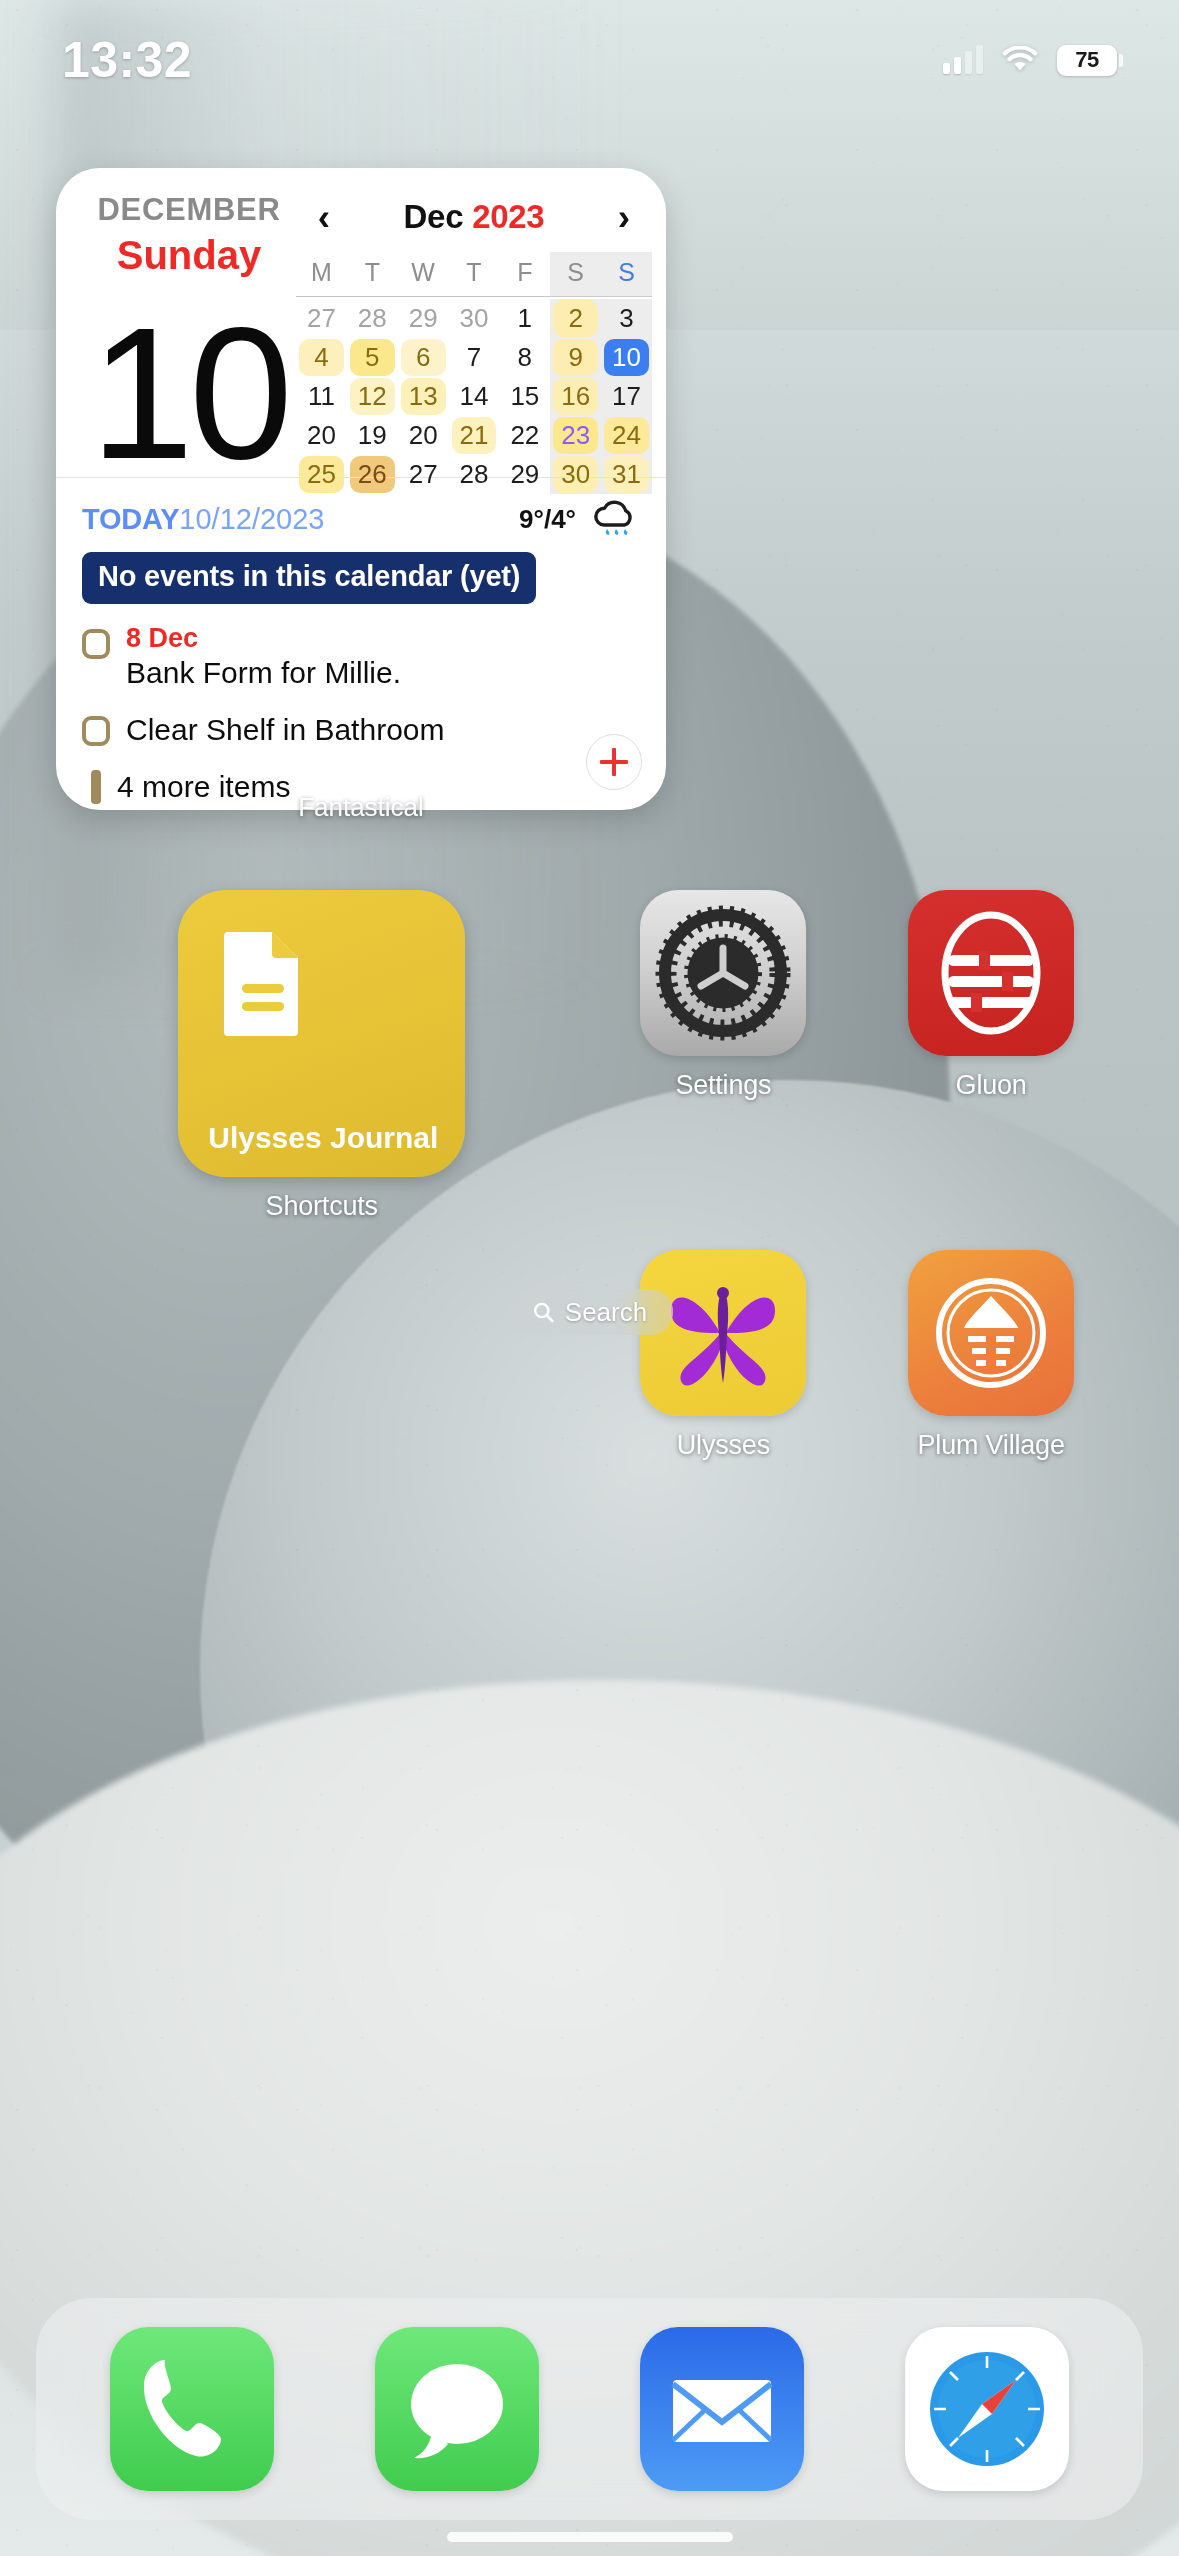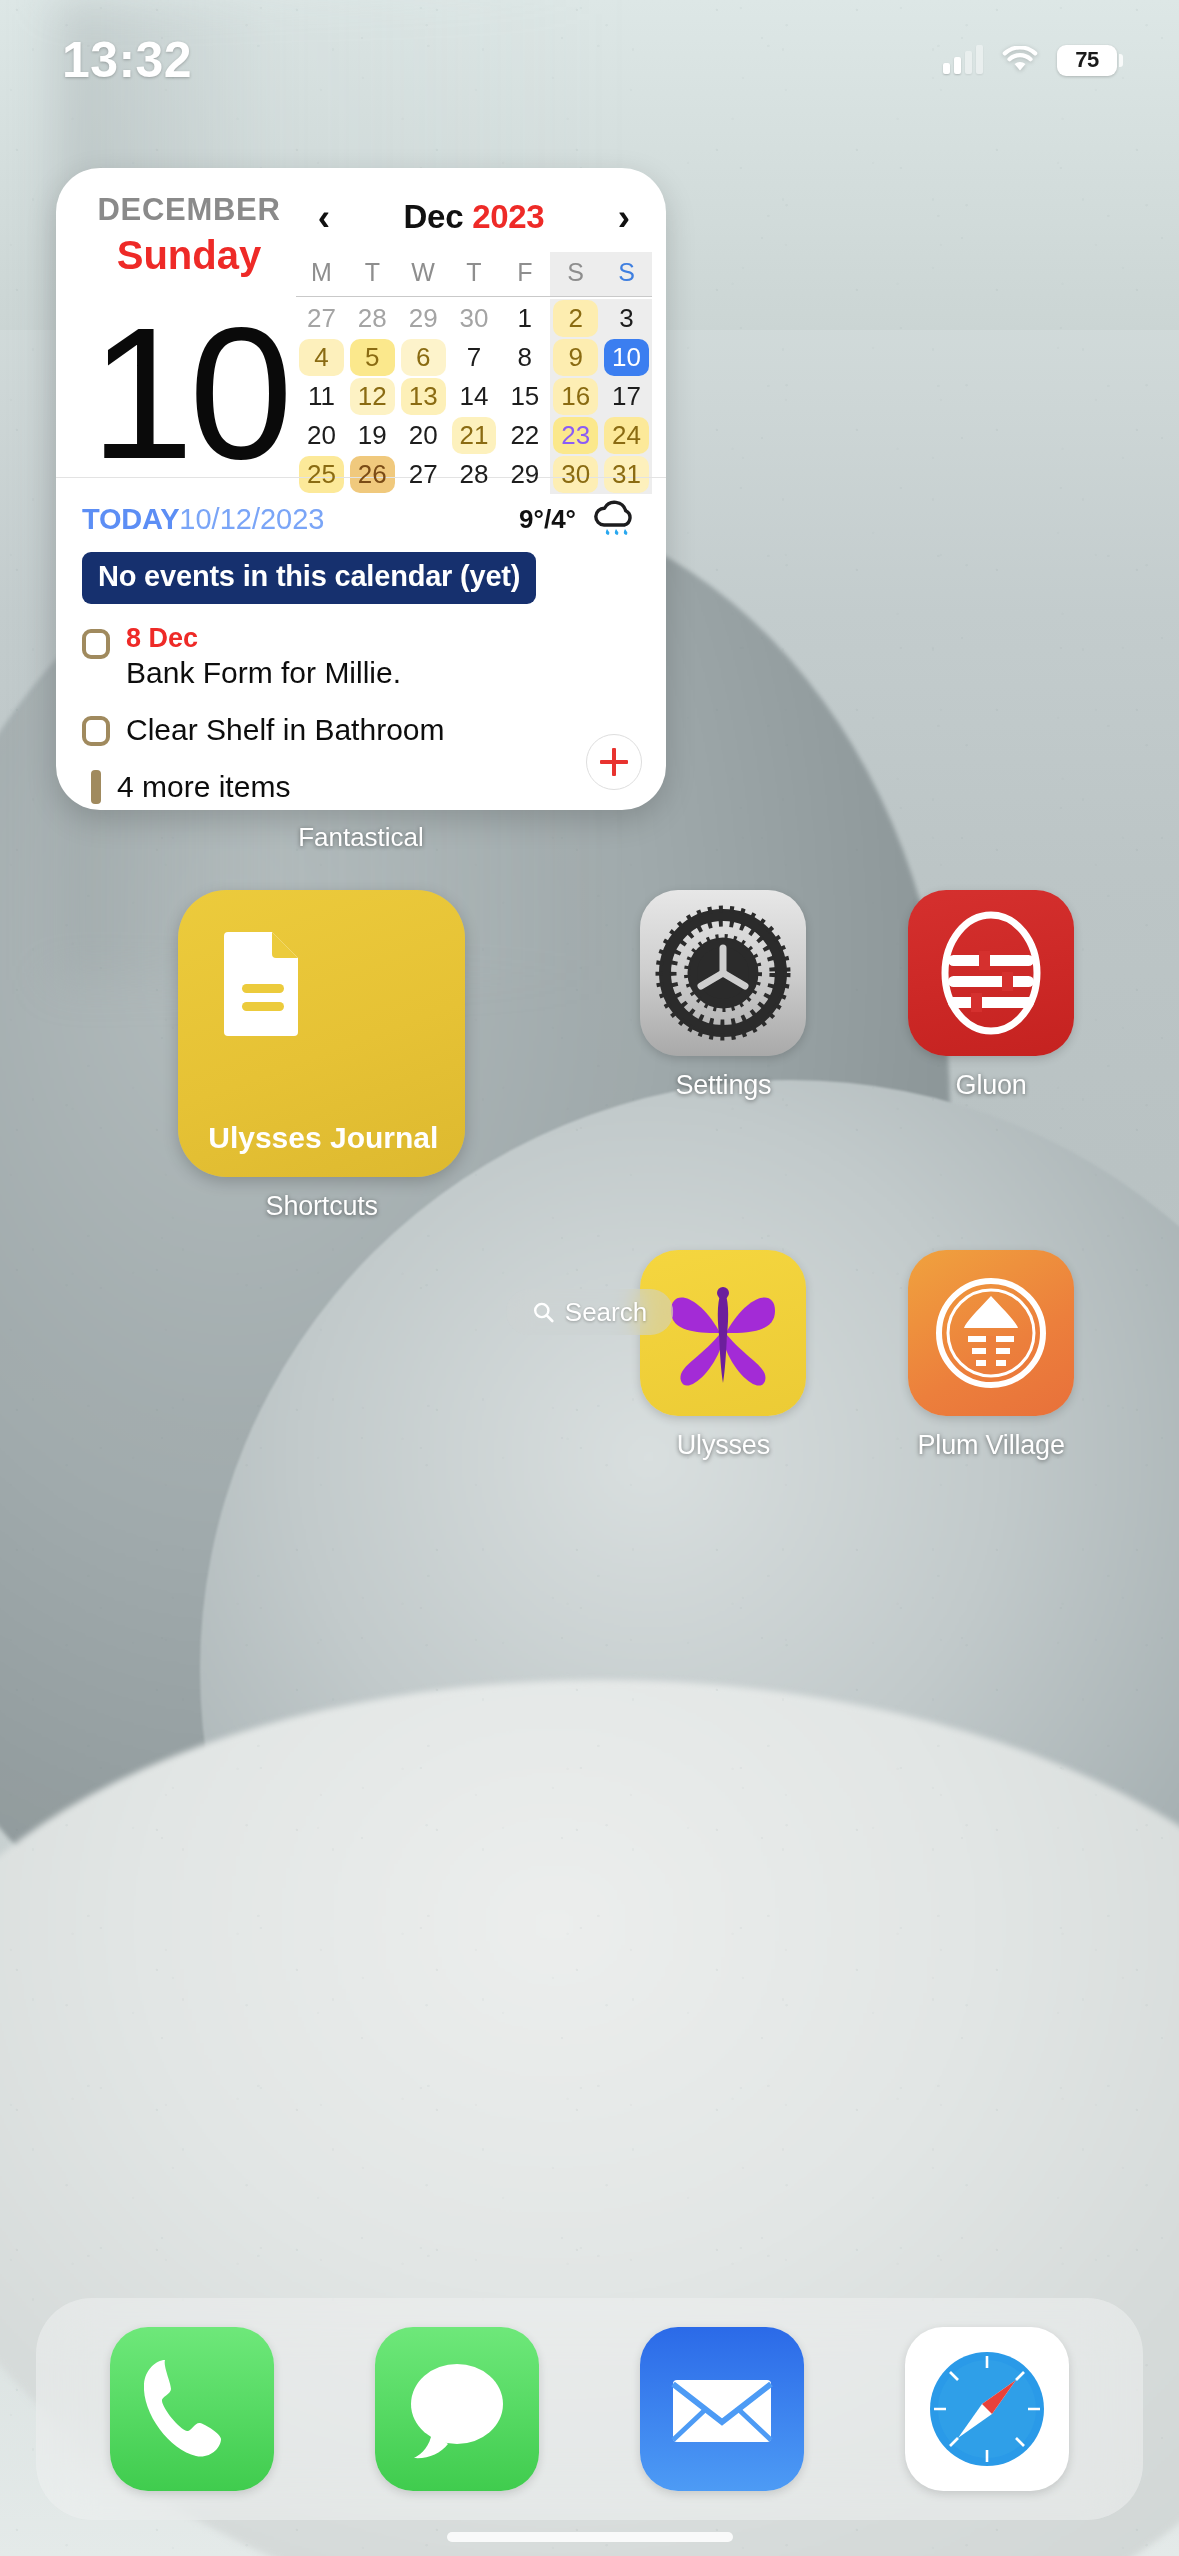--- a/index.html
+++ b/index.html
@@ -188,21 +188,21 @@
     display:flex; align-items:center; justify-content:center;
   }
   .add-btn .plus { position:relative; width:28px; height:28px; }
   .add-btn .plus::before, .add-btn .plus::after {
     content:""; position:absolute; background:#e8332f; border-radius:1px;
   }
   .add-btn .plus::before { left:0; right:0; top:12px; height:4px; }
   .add-btn .plus::after { top:0; bottom:0; left:12px; width:4px; }
 
   .widget-caption {
-    position:absolute; left:56px; top:822px; width:610px; text-align:center;
+    position:absolute; left:56px; top:792px; width:610px; text-align:center;
     font-size:26px; color:#fff; z-index:20;
     text-shadow:0 1px 4px rgba(0,0,0,.45);
   }
 
   
   #app-grid { position:absolute; left:0; top:890px; width:100%; z-index:20; }
   .grid-row { display:flex; padding:0 54px; }
   .cell-slot { width:273px; display:flex; flex-direction:column; align-items:center; }
   .app-label {
     margin-top:14px; font-size:27px; color:#fff; letter-spacing:-.2px;

